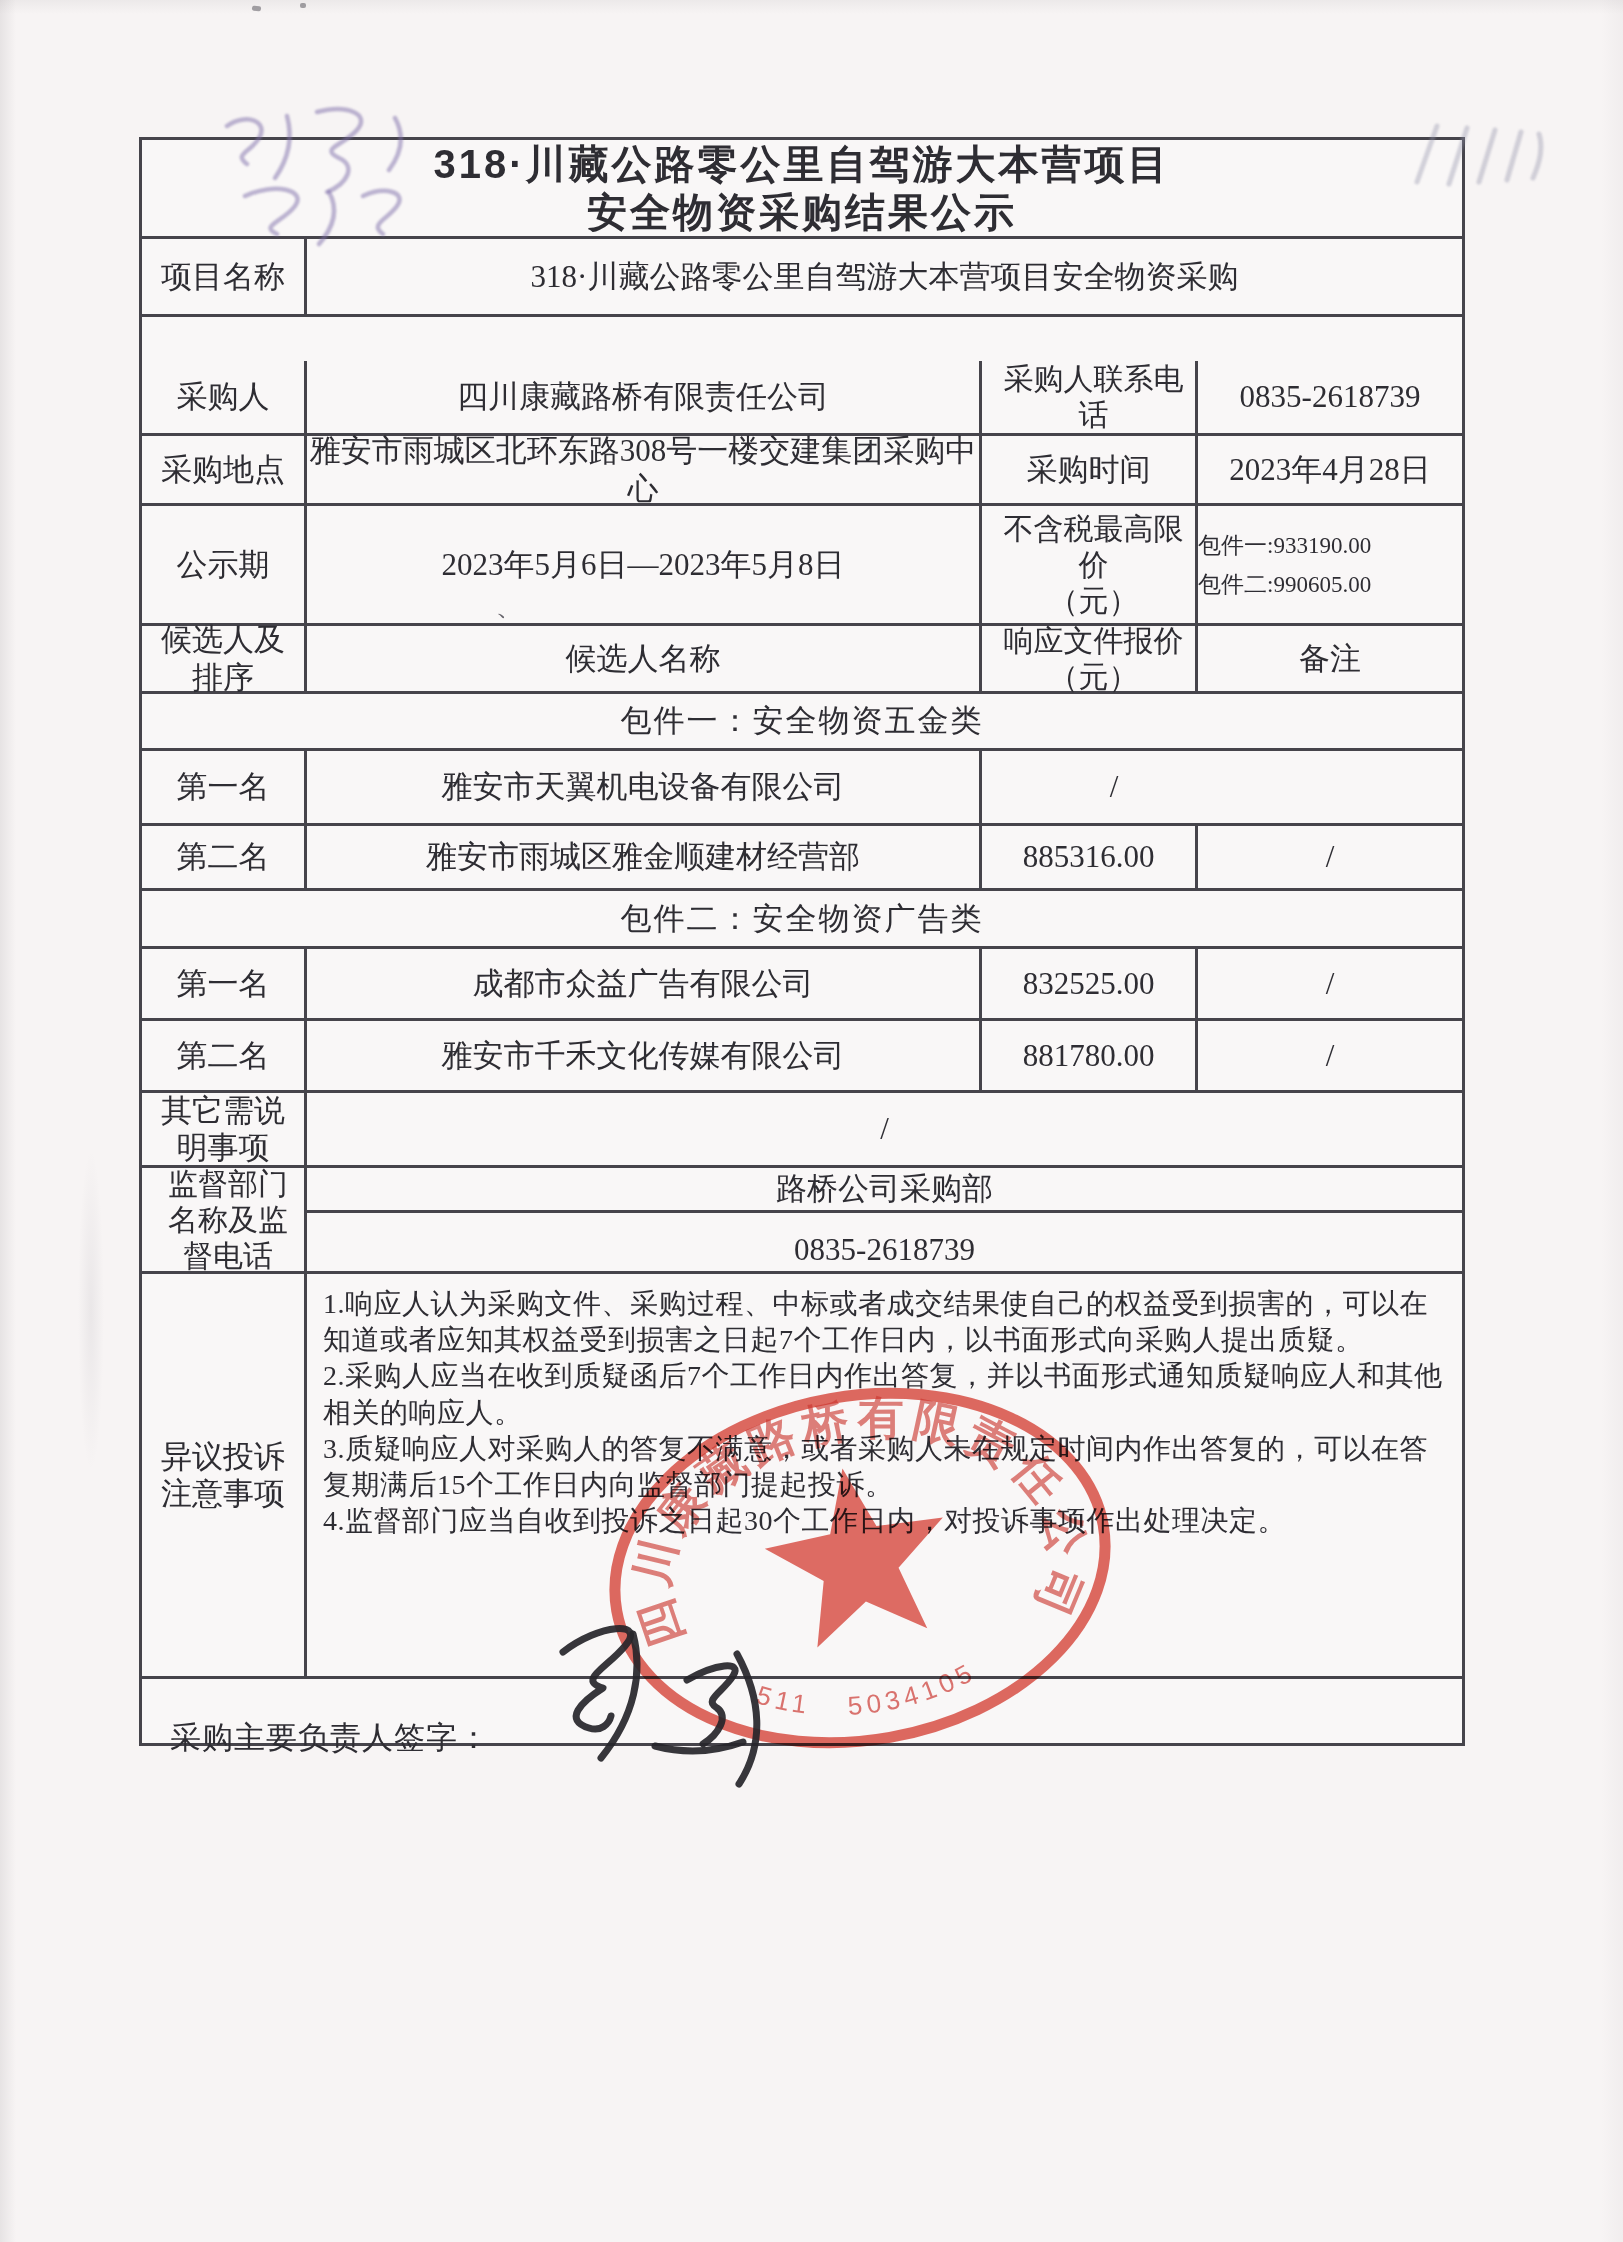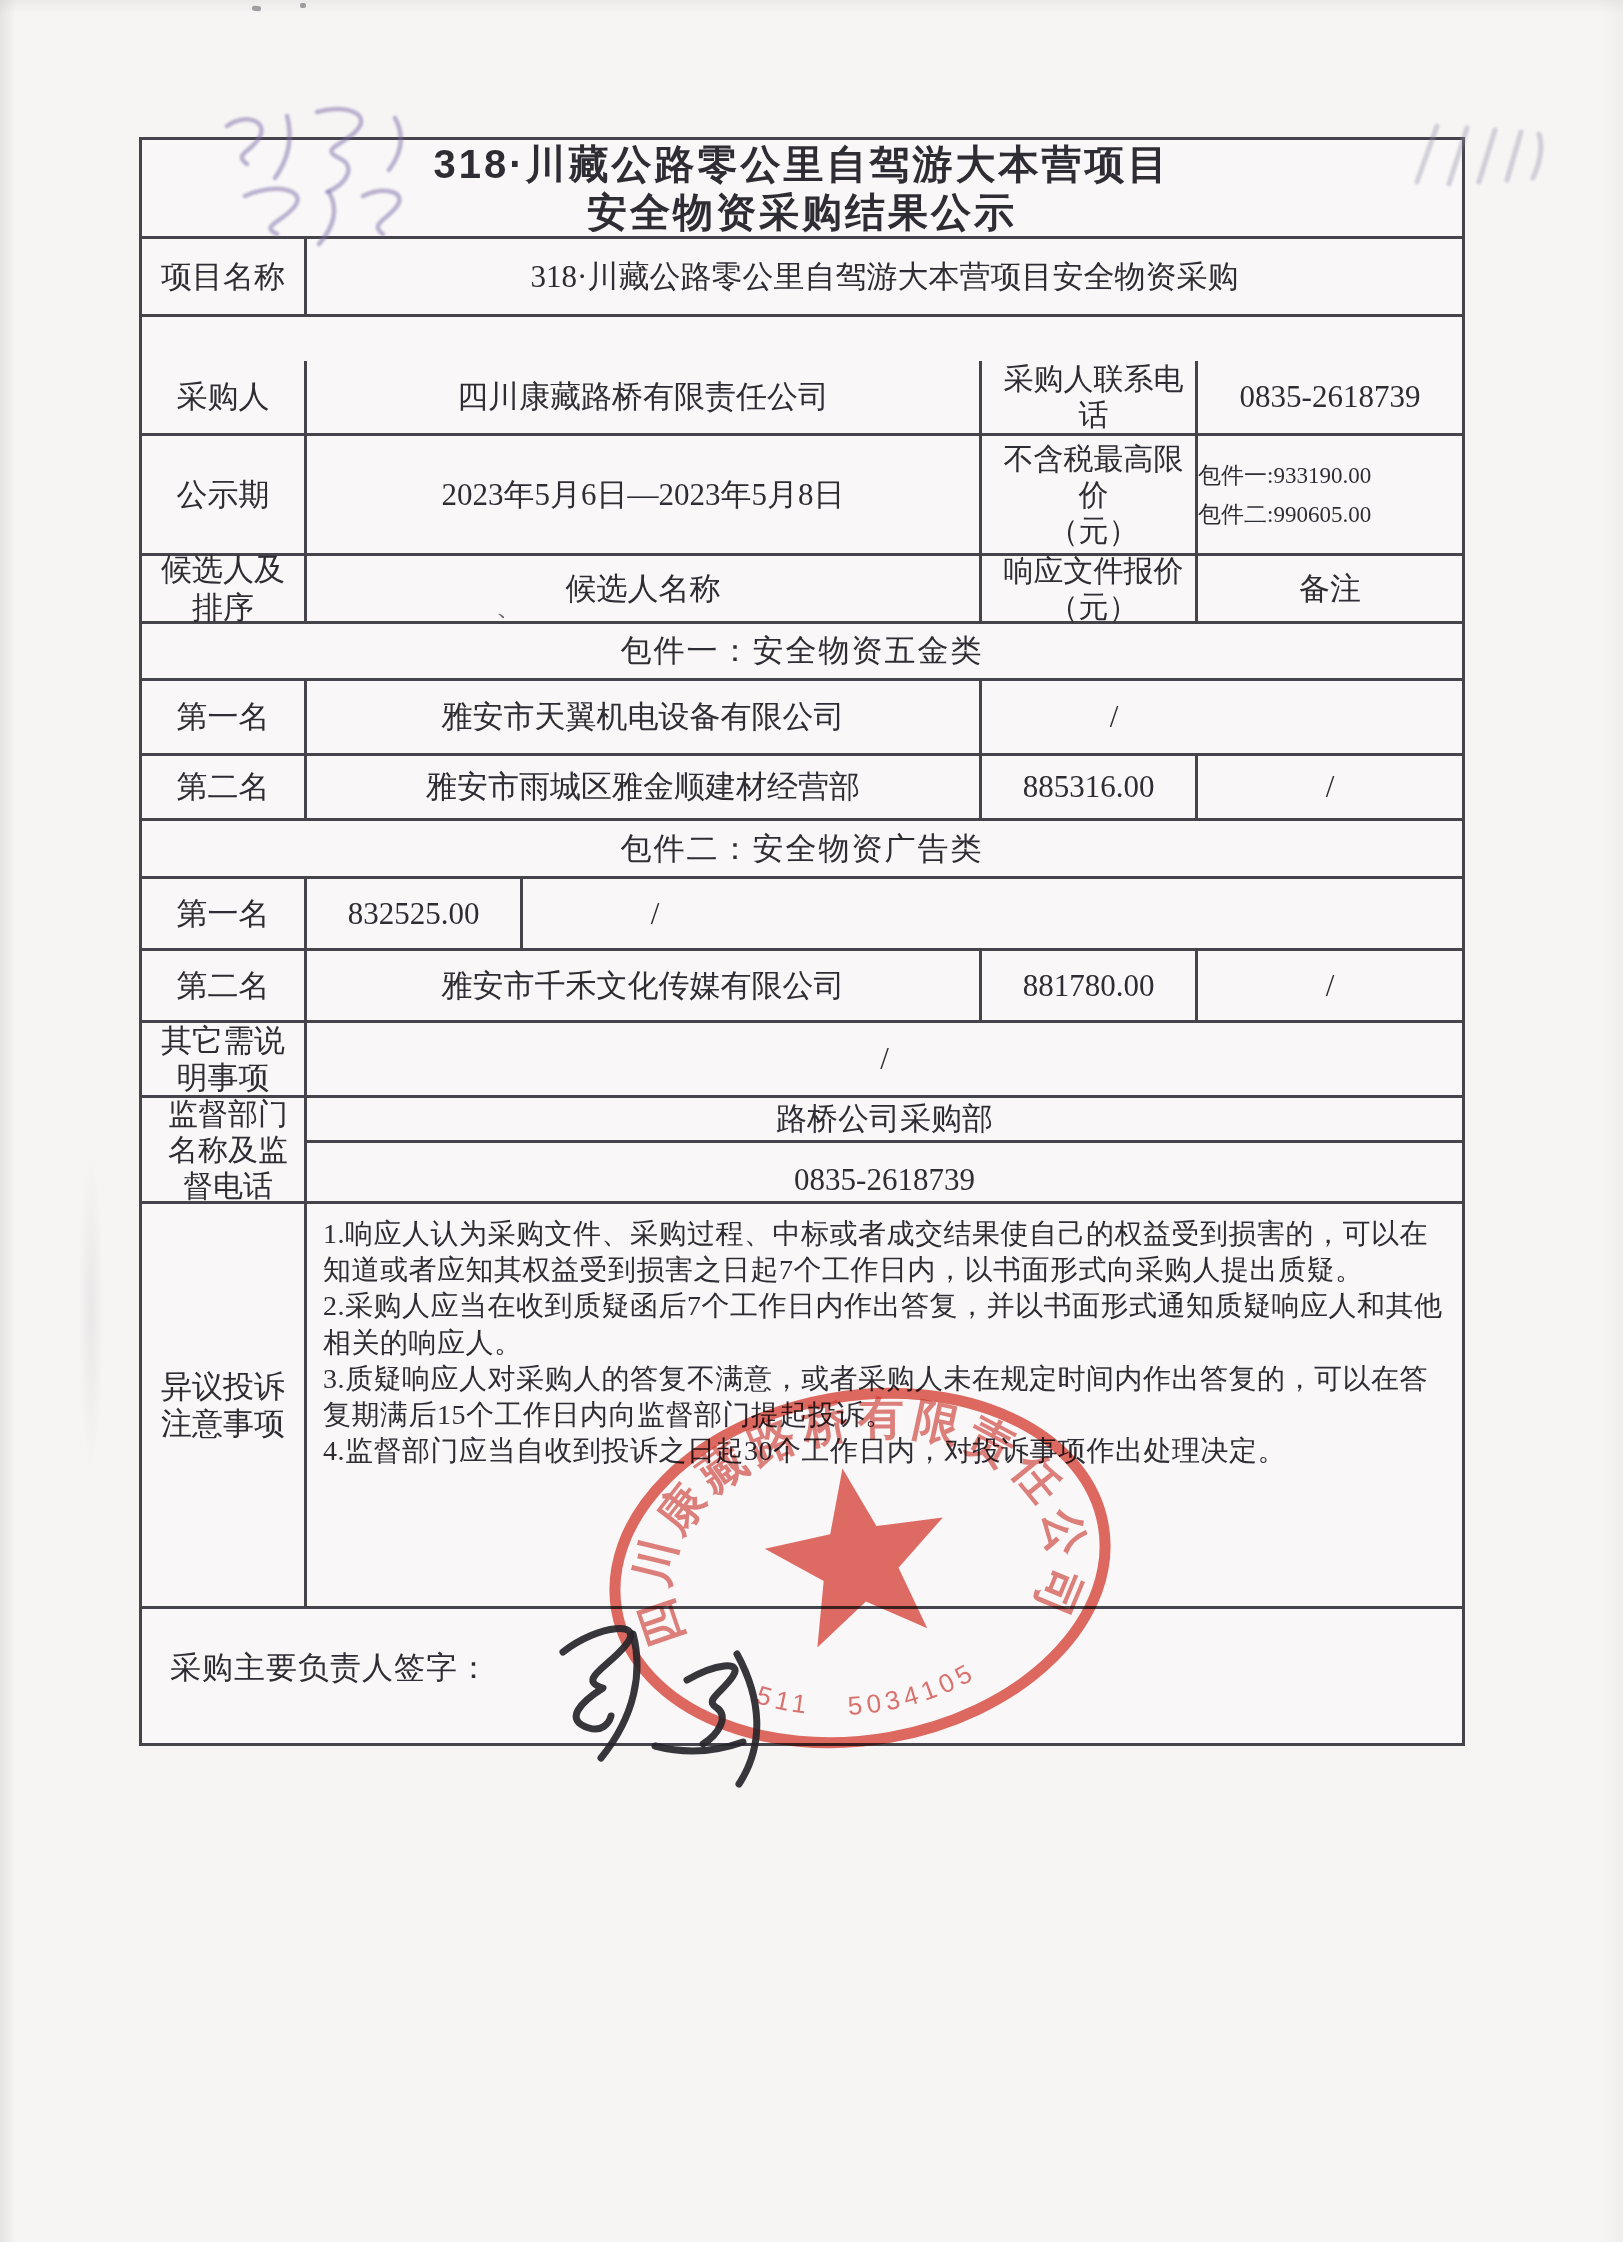--- a/index.html
+++ b/index.html
@@ -93,20 +93,26 @@
     <div class="cell cm nr">318·川藏公路零公里自驾游大本营项目安全物资采购</div>
   </div>
 
   <div class="row" style="height:75px;margin-top:44px;">
     <div class="cell c1">采购人</div>
     <div class="cell c2">四川康藏路桥有限责任公司</div>
     <div class="cell c3 label-sm">采购人联系电话</div>
     <div class="cell c4 nr">0835-2618739</div>
   </div>
 
+  <div class="row" style="height:70px;">
+    <div class="cell c1">采购地点</div>
+    <div class="cell c2">雅安市雨城区北环东路308号一楼交建集团采购中心</div>
+    <div class="cell c3">采购时间</div>
+    <div class="cell c4 nr">2023年4月28日</div>
+  </div>
 
   <div class="row" style="height:120px;">
     <div class="cell c1">公示期</div>
     <div class="cell c2">2023年5月6日—2023年5月8日</div>
     <div class="cell c3 pre label-sm">不含税最高限价
 （元）</div>
     <div class="cell c4 nr pre limit-cell">包件一:933190.00
 包件二:990605.00</div>
   </div>
 
@@ -135,20 +141,21 @@
     <div class="cell c3">885316.00</div>
     <div class="cell c4 nr">/</div>
   </div>
 
   <div class="row" style="height:58px;">
     <div class="cell cf nr section-cell">包件二：安全物资广告类</div>
   </div>
 
   <div class="row" style="height:72px;">
     <div class="cell c1">第一名</div>
+    <div class="cell c2">成都市众益广告有限公司</div>
     <div class="cell c3">832525.00</div>
     <div class="cell c4 nr">/</div>
   </div>
 
   <div class="row" style="height:72px;">
     <div class="cell c1">第二名</div>
     <div class="cell c2">雅安市千禾文化传媒有限公司</div>
     <div class="cell c3">881780.00</div>
     <div class="cell c4 nr">/</div>
   </div>

